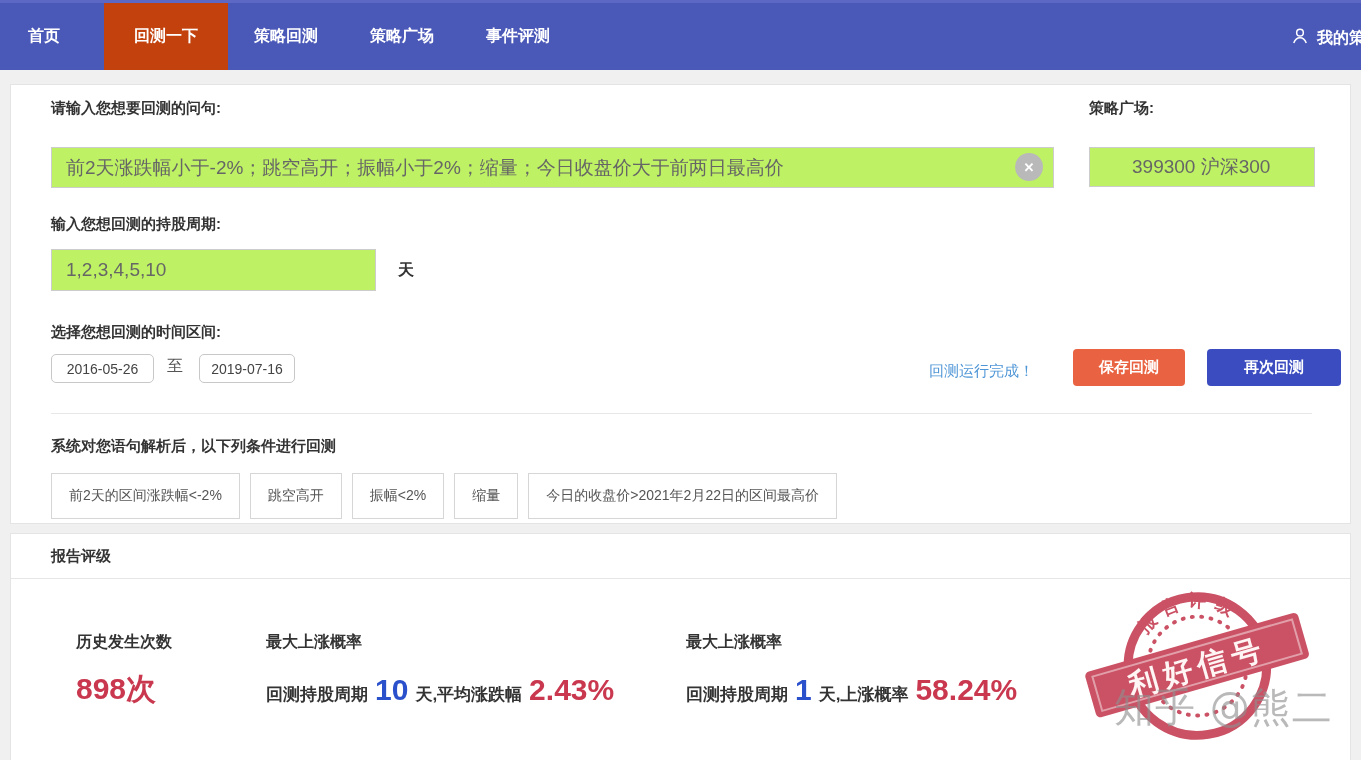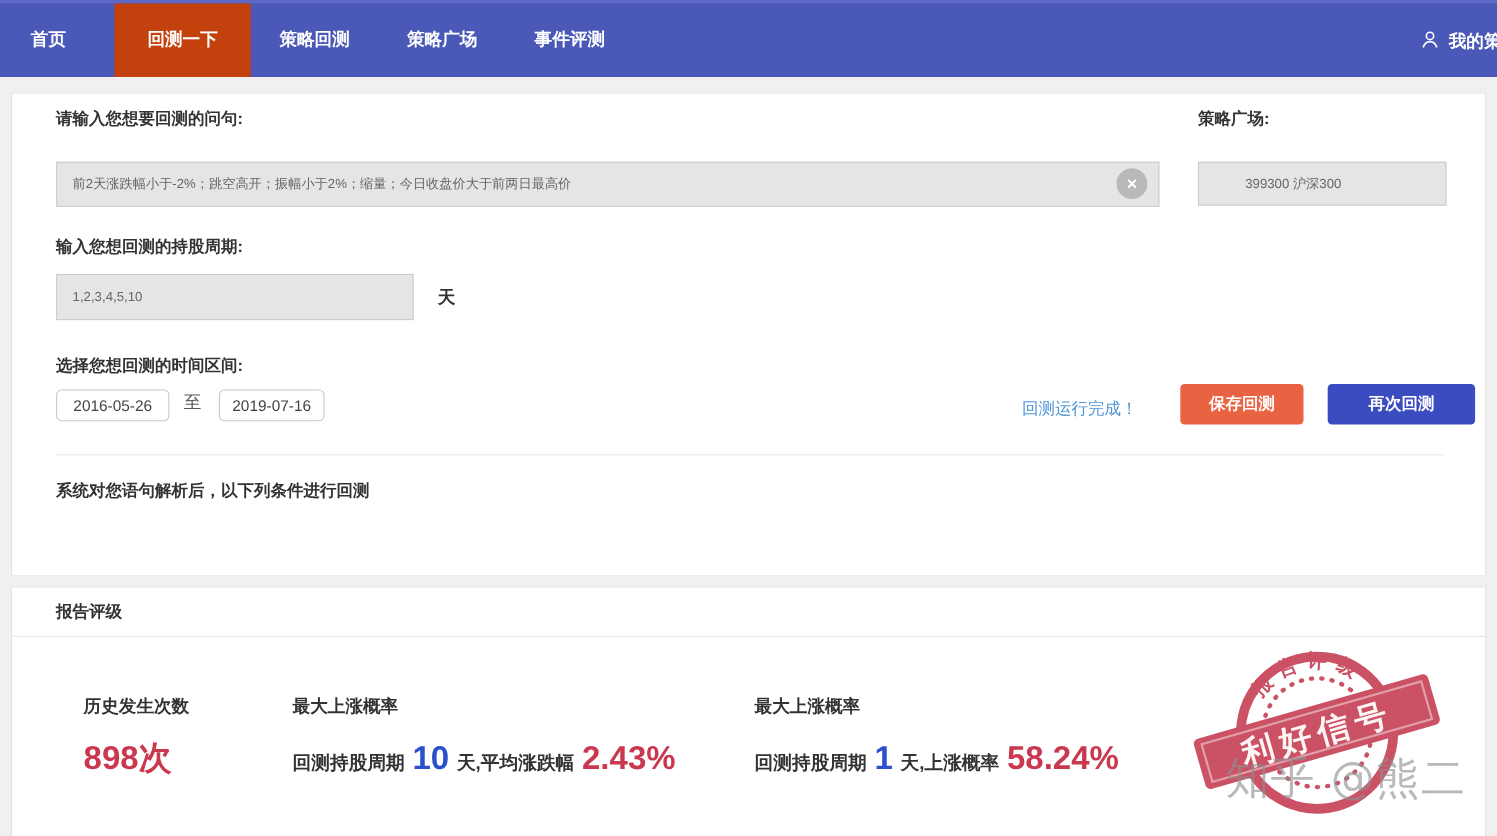--- a/index.html
+++ b/index.html
@@ -33,22 +33,22 @@
   .panel {
     position:absolute; left:10px; width:1341px; background:#fff;
     border:1px solid #e4e4e4;
   }
   #panel-form  { top:84px;  height:440px; }
   #panel-report{ top:533px; height:240px; }
 
   .flabel { position:absolute; font-size:15px; font-weight:bold; color:#333; white-space:nowrap; }
 
   .tinput {
-    position:absolute; border:1px solid #ccc; background:#e5e5e5;
-    font-size:12px; color:#666; padding:0 14px; outline:none;
+    position:absolute; border:1px solid #ccc; background:#bef264;
+    font-size:19px; color:#666; padding:0 14px; outline:none;
     font-family:"Liberation Sans","DejaVu Sans",sans-serif;
   }
 
   .clear-btn {
     position:absolute; left:1004px; top:68px; width:28px; height:28px;
     border-radius:50%; background:#b9b9b9; color:#fff; border:none;
     font-size:13px; font-weight:bold; display:flex; align-items:center;
     justify-content:center; cursor:pointer; line-height:1;
   }
 
@@ -143,20 +143,27 @@
   <span class="date-sep">至</span>
   <div class="datebox" style="left:188px; width:96px;">2019-07-16</div>
 
   <span class="status-text">回测运行完成！</span>
   <button class="btn btn-save">保存回测</button>
   <button class="btn btn-rerun">再次回测</button>
 
   <div class="divider"></div>
 
   <div class="flabel" style="left:40px; top:352px;">系统对您语句解析后，以下列条件进行回测</div>
+  <div class="tags">
+    <div class="tag">前2天的区间涨跌幅&lt;-2%</div>
+    <div class="tag">跳空高开</div>
+    <div class="tag">振幅&lt;2%</div>
+    <div class="tag">缩量</div>
+    <div class="tag">今日的收盘价&gt;2021年2月22日的区间最高价</div>
+  </div>
 </div>
 
 <div class="panel" id="panel-report">
   <div class="report-header">报告评级</div>
 
   <div class="stat-label" style="left:65px;">历史发生次数</div>
   <div class="stat-big" style="left:65px;">898次</div>
 
   <div class="stat-label" style="left:255px;">最大上涨概率</div>
   <div class="stat-line" style="left:255px;">

